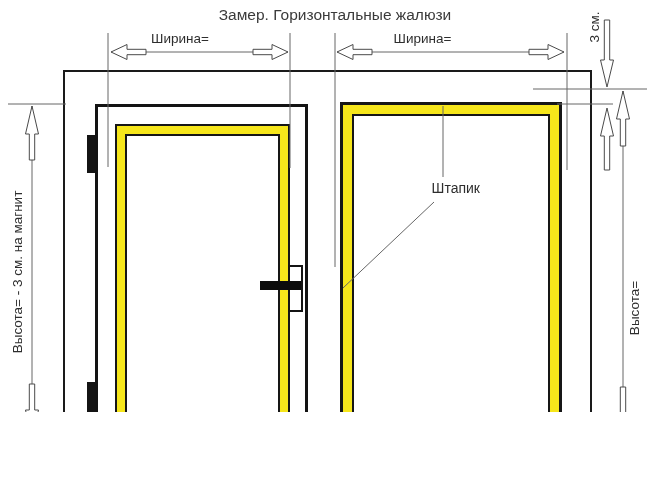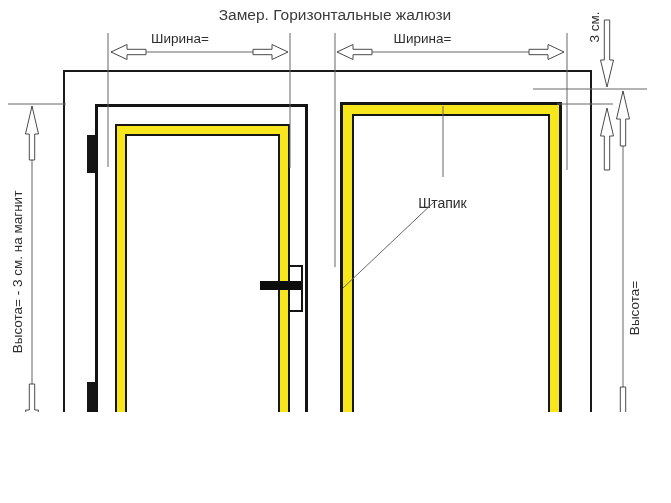--- a/index.html
+++ b/index.html
@@ -87,15 +87,15 @@
 
     <polygon points="607,87 600.5,60 604.3,60 604.3,20 609.7,20 609.7,60 613.5,60"></polygon>
     <polygon points="607,108 600.5,136 604.3,136 604.3,170 609.7,170 609.7,136 613.5,136"></polygon>
   </svg>
 
   <div class="lbl" style="left:115px;top:31px;width:130px;text-align:center;">Ширина=</div>
   <div class="lbl" style="left:360px;top:31px;width:125px;text-align:center;">Ширина=</div>
   <div class="lbl rot" style="left:577px;top:20px;width:34px;height:14px;">3 см.</div>
   <div class="lbl rot" style="left:-68px;top:265px;width:170px;height:14px;">Высота= - 3 см. на магнит</div>
   <div class="lbl rot" style="left:605px;top:301px;width:58px;height:14px;">Высота=</div>
-  <div class="lbl" style="left:405px;top:195px;width:75px;text-align:center;font-size:14px;">Штапик</div>
+  <div class="lbl" style="left:405px;top:180px;width:75px;text-align:right;font-size:14px;">Штапик</div>
 
 </div>
 
 </body></html>

